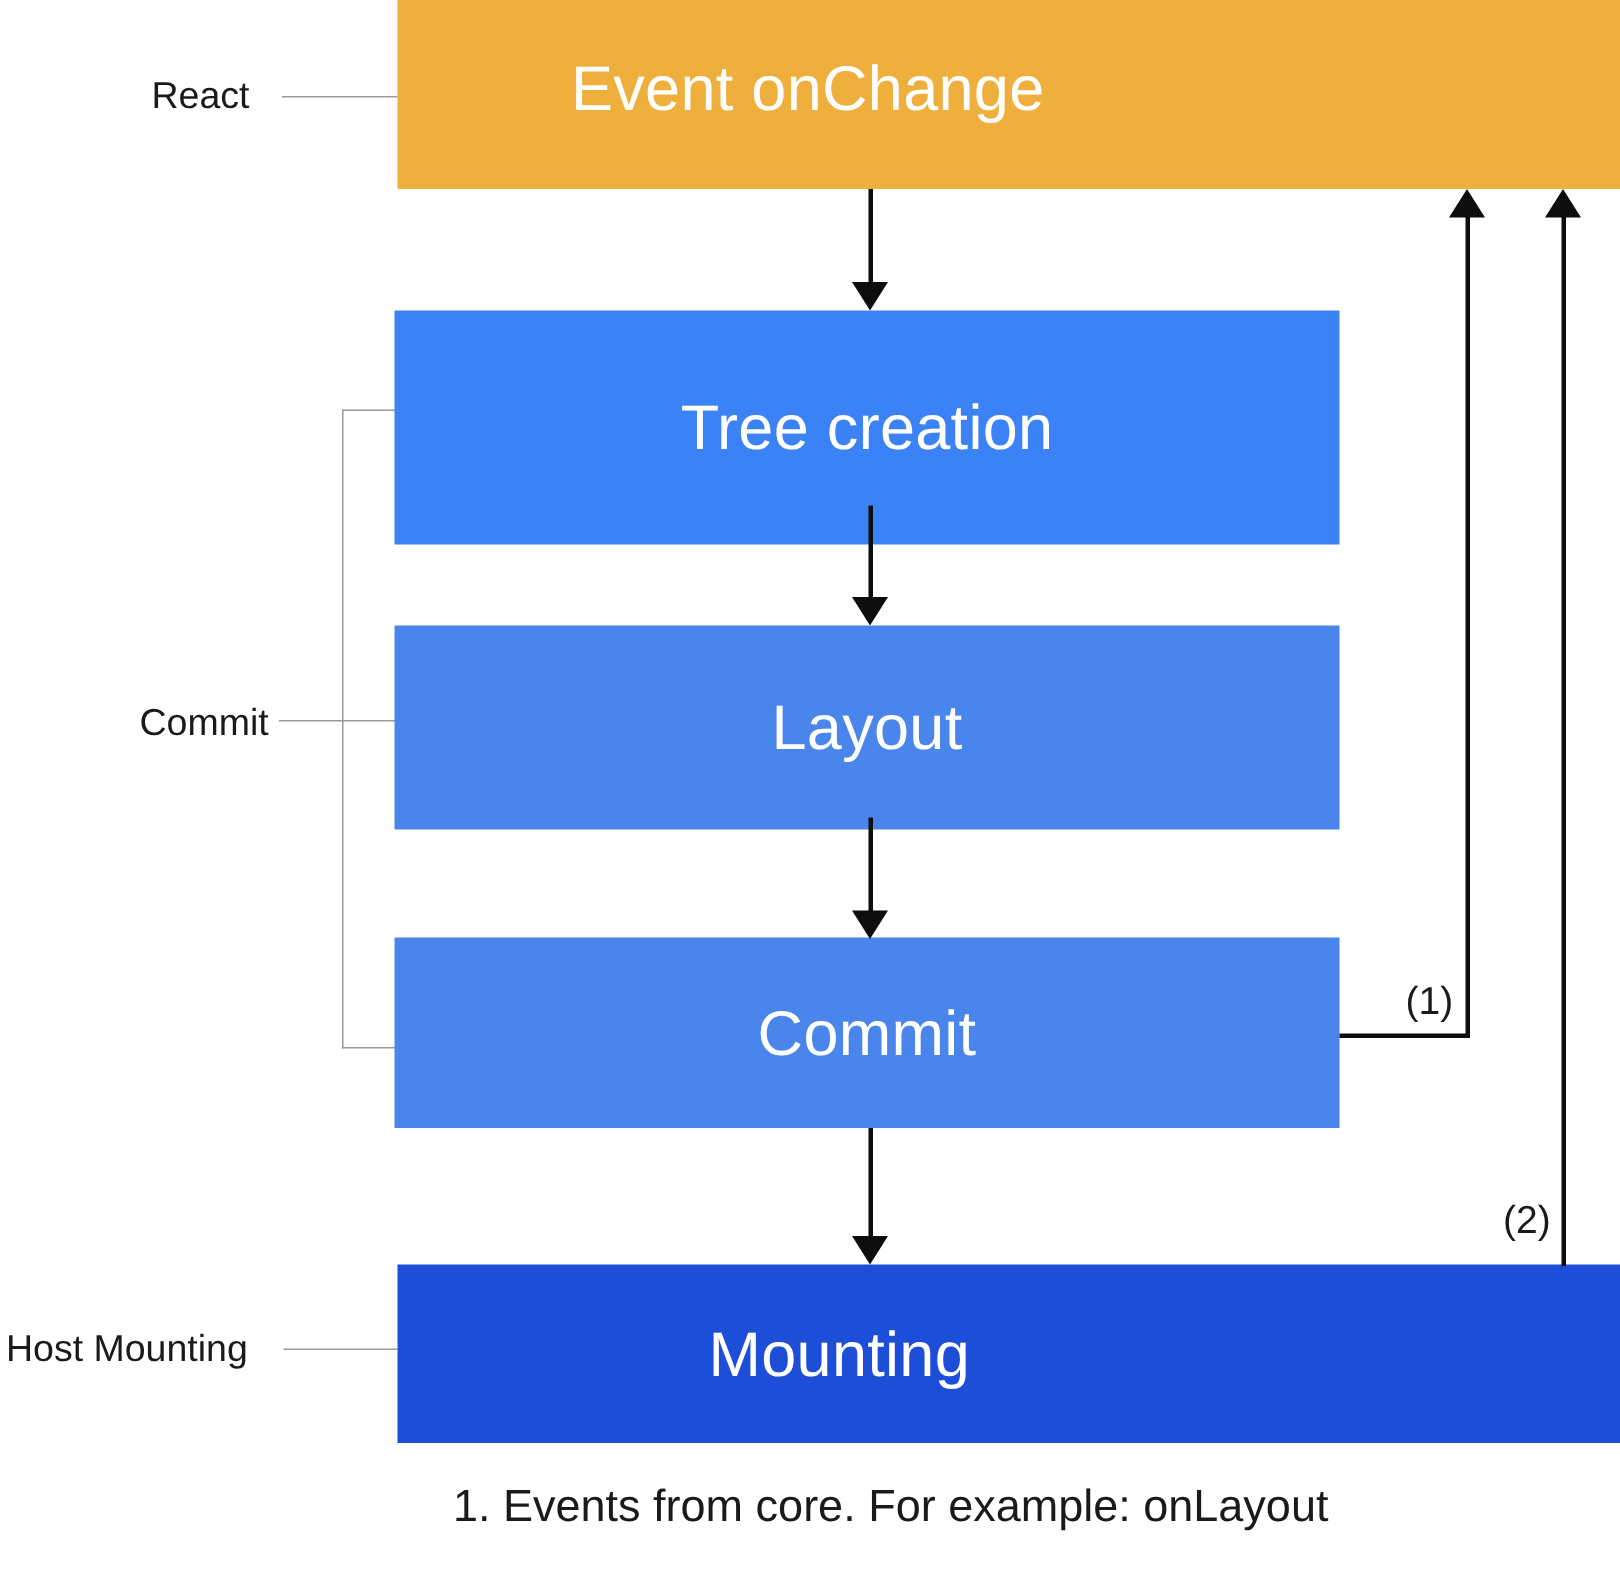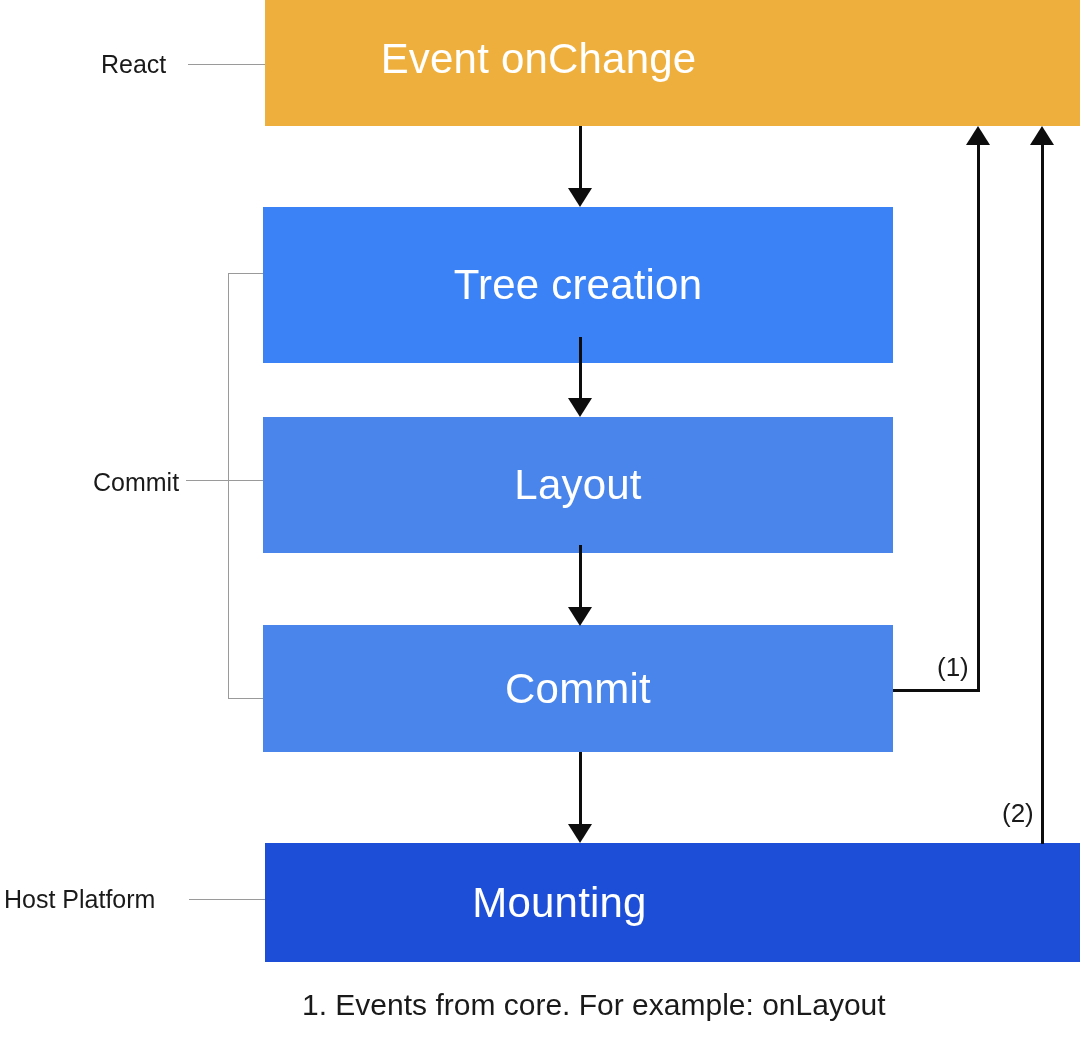--- a/index.html
+++ b/index.html
@@ -182,21 +182,21 @@
 
   <div class="leader leader-h" id="leader-react"></div>
   <div class="leader leader-h" id="leader-fabric"></div>
   <div class="leader leader-h" id="leader-host"></div>
   <div class="leader leader-v" id="bracket-fabric-v"></div>
   <div class="leader leader-h" id="bracket-fabric-top"></div>
   <div class="leader leader-h" id="bracket-fabric-bot"></div>
 
   <div class="group-label" id="label-react">React</div>
   <div class="group-label" id="label-fabric">Commit</div>
-  <div class="group-label" id="label-host">Host Platform</div>
+  <div class="group-label" id="label-host">Host Mounting</div>
 
   <div class="box" id="box-event-handler">
     <span class="box-label">Event onChange</span>
   </div>
 
   <div class="box" id="box-tree-creation">
     <span class="box-label">Tree creation</span>
   </div>
 
   <div class="box" id="box-layout">

